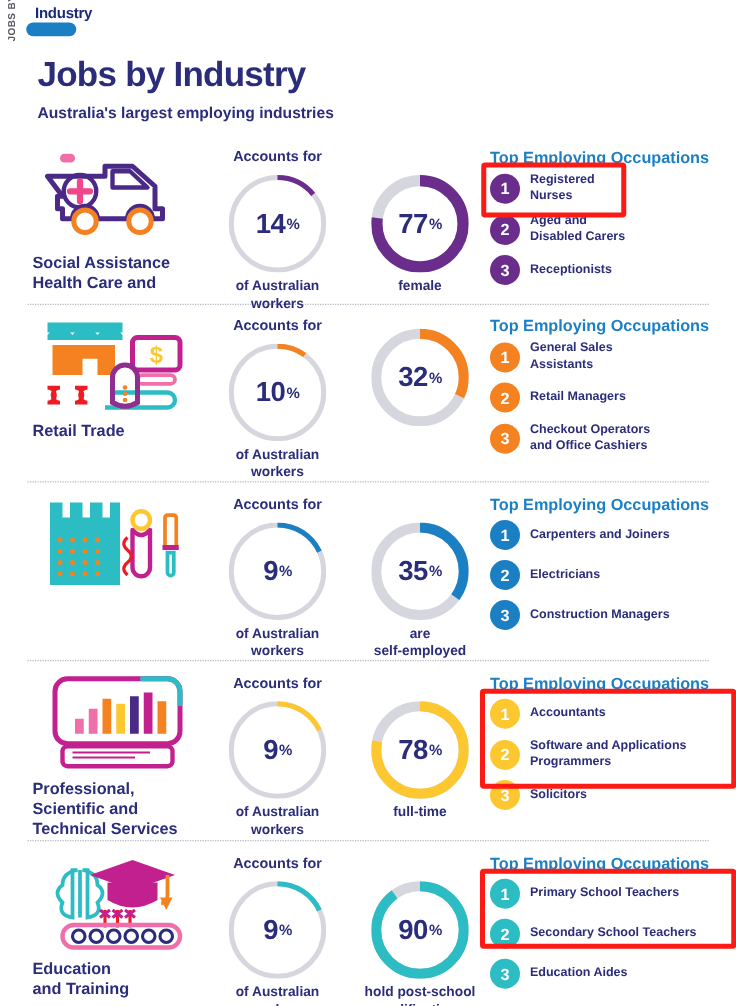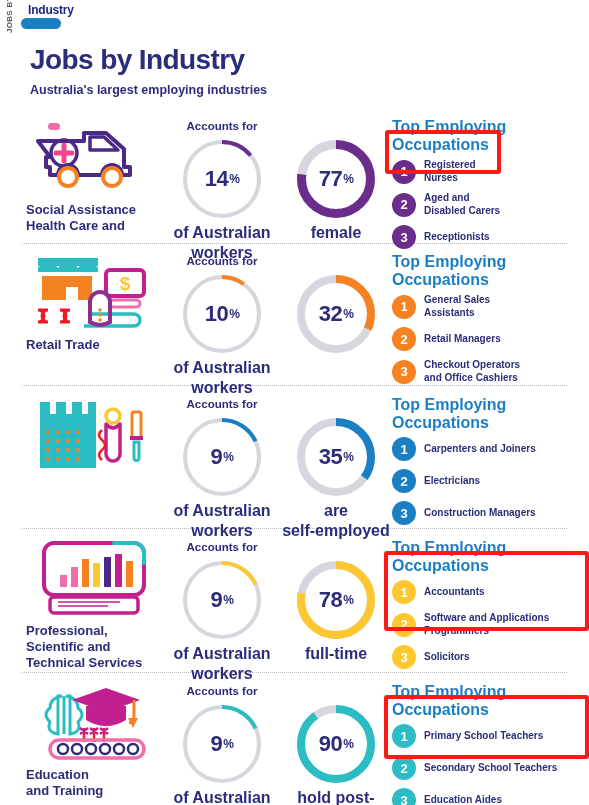--- a/index.html
+++ b/index.html
@@ -53,25 +53,25 @@
   .stat { position: absolute; text-align: center; width: 108px; }
   .stat-top { font-size: 11.5px; font-weight: bold; color: #2b2d7a; height: 16px; }
   .ring-wrap { position: relative; width: 78px; height: 78px; margin: 4px auto 0; }
   .ring-wrap svg { display: block; }
   .ring-val {
     position: absolute; inset: 0; display: flex;
     align-items: center; justify-content: center;
     font-size: 22px; font-weight: bold; color: #2b2d7a; letter-spacing: -.5px;
   }
   .ring-val sup { font-size: 12px; vertical-align: super; margin-left: 1px; font-weight: bold; }
-  .stat-bot { font-size: 16px; font-weight: bold; color: #2b2d7a; margin-top: 5px; line-height: 1.25; }
+  .stat-bot { font-size: 11px; font-weight: bold; color: #2b2d7a; margin-top: 5px; line-height: 1.25; }
 
   
   .occ { position: absolute; left: 392px; top: 0; width: 197px; }
-  .occ-head { font-size: 16px; font-weight: bold; color: #1b7fc4; margin-bottom: 5px; }
+  .occ-head { font-size: 13px; font-weight: bold; color: #1b7fc4; margin-bottom: 5px; }
   .occ-item { display: flex; align-items: center; gap: 8px; position: relative; }
   .occ-badge {
     width: 24px; height: 24px; min-width: 24px; border-radius: 50%;
     color: #fff; font-size: 13px; font-weight: bold;
     display: flex; align-items: center; justify-content: center;
   }
   .occ-label { font-size: 10px; font-weight: bold; color: #2b2d7a; line-height: 1.25; }
 
   .redbox {
     position: absolute; border: 4px solid #fc1a14; border-radius: 3px;
@@ -203,21 +203,21 @@
     <circle cx="39" cy="39" r="37" fill="none" stroke="#f58220" stroke-width="4" stroke-dasharray="23.24778563656447 209.23007072908024" transform="rotate(-90 39 39)"></circle>
   </svg>
         <div class="ring-val">10<sup>%</sup></div>
       </div>
       <div class="stat-bot">
           <div>of Australian</div>
           <div>workers</div>
         </div>
     </div>
 
-    <div class="stat" style="left:282px; top:18px">
+    <div class="stat" style="left:282px; top:6px">
       <div class="ring-wrap">
         <svg width="78" height="78" viewBox="0 0 78 78">
     <circle cx="39" cy="39" r="35" fill="none" stroke="#d6d7de" stroke-width="8"></circle>
     <circle cx="39" cy="39" r="35" fill="none" stroke="#f58220" stroke-width="8" stroke-dasharray="70.37167544041137 149.53981031087415" transform="rotate(-90 39 39)"></circle>
   </svg>
         <div class="ring-val">32<sup>%</sup></div>
       </div>
     </div>
 
     <div class="occ">

